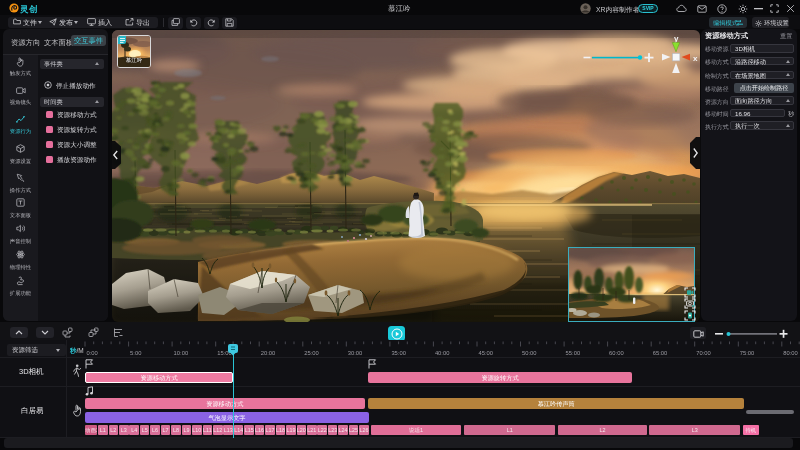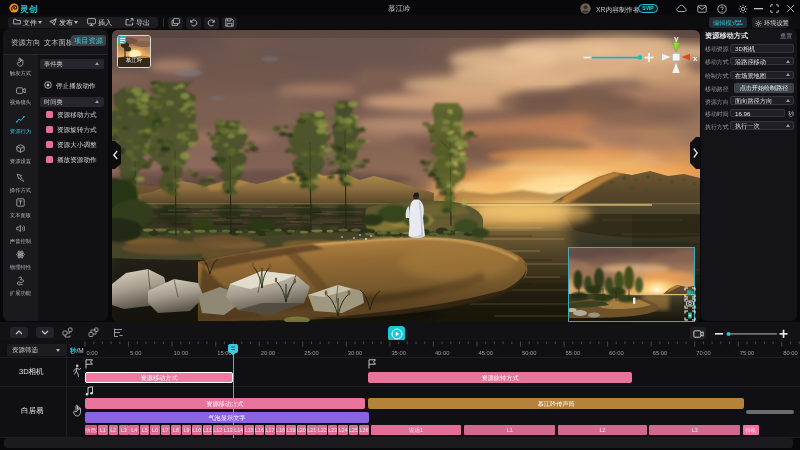--- a/index.html
+++ b/index.html
@@ -176,21 +176,21 @@
 <div class="abs" id="btn-env">环境设置
   <svg style="position:absolute;left:3px;top:2.5px;" width="7" height="7" viewBox="0 0 10 10" fill="none" stroke="#d6d6da" stroke-width="1.1">
     <circle cx="5" cy="5" r="1.6"></circle>
     <path d="M5,0.7 L5,2.2 M5,7.8 L5,9.3 M0.7,5 L2.2,5 M7.8,5 L9.3,5 M1.9,1.9 L3,3 M7,7 L8.1,8.1 M8.1,1.9 L7,3 M3,7 L1.9,8.1"></path>
   </svg>
 </div>
 
 <div class="abs" id="leftpanel"></div>
 <div class="ltab" style="left:11px;">资源方向</div>
 <div class="ltab" style="left:44px;">文本面板</div>
-<div class="abs" id="ltab-active">项目资源</div>
+<div class="abs" id="ltab-active">交互事件</div>
 <div class="abs" id="lp-divider"></div>
 <div class="abs" id="iconstrip"></div>
 <div class="abs" id="subpanel"></div>
 
 <svg class="abs" style="left:16px;top:56.5px;" width="9" height="10" viewBox="0 0 9 10" fill="none" stroke="#b4b4ba" stroke-width="0.8">
   <path d="M3,4.5 L3,1.5 C3,0.6 4.3,0.6 4.3,1.5 L4.3,4 M4.3,2.8 C4.3,2 5.6,2 5.6,2.8 L5.6,4.2 M5.6,3.4 C5.6,2.7 6.9,2.7 6.9,3.4 L6.9,5.8 C6.9,8 5.8,9.2 4.2,9.2 C2.8,9.2 2.2,8.4 1.5,7 C1,6 1.6,5.3 2.4,5.6 L3,6 Z"></path>
 </svg>
 <div class="strip-label" style="left:3px;top:69px;">触发方式</div>
 <svg class="abs" style="left:15.5px;top:85.5px;" width="10" height="9" viewBox="0 0 10 9" fill="none" stroke="#b4b4ba" stroke-width="0.8">
   <rect x="0.6" y="1.8" width="6.2" height="5.6" rx="1"></rect>

